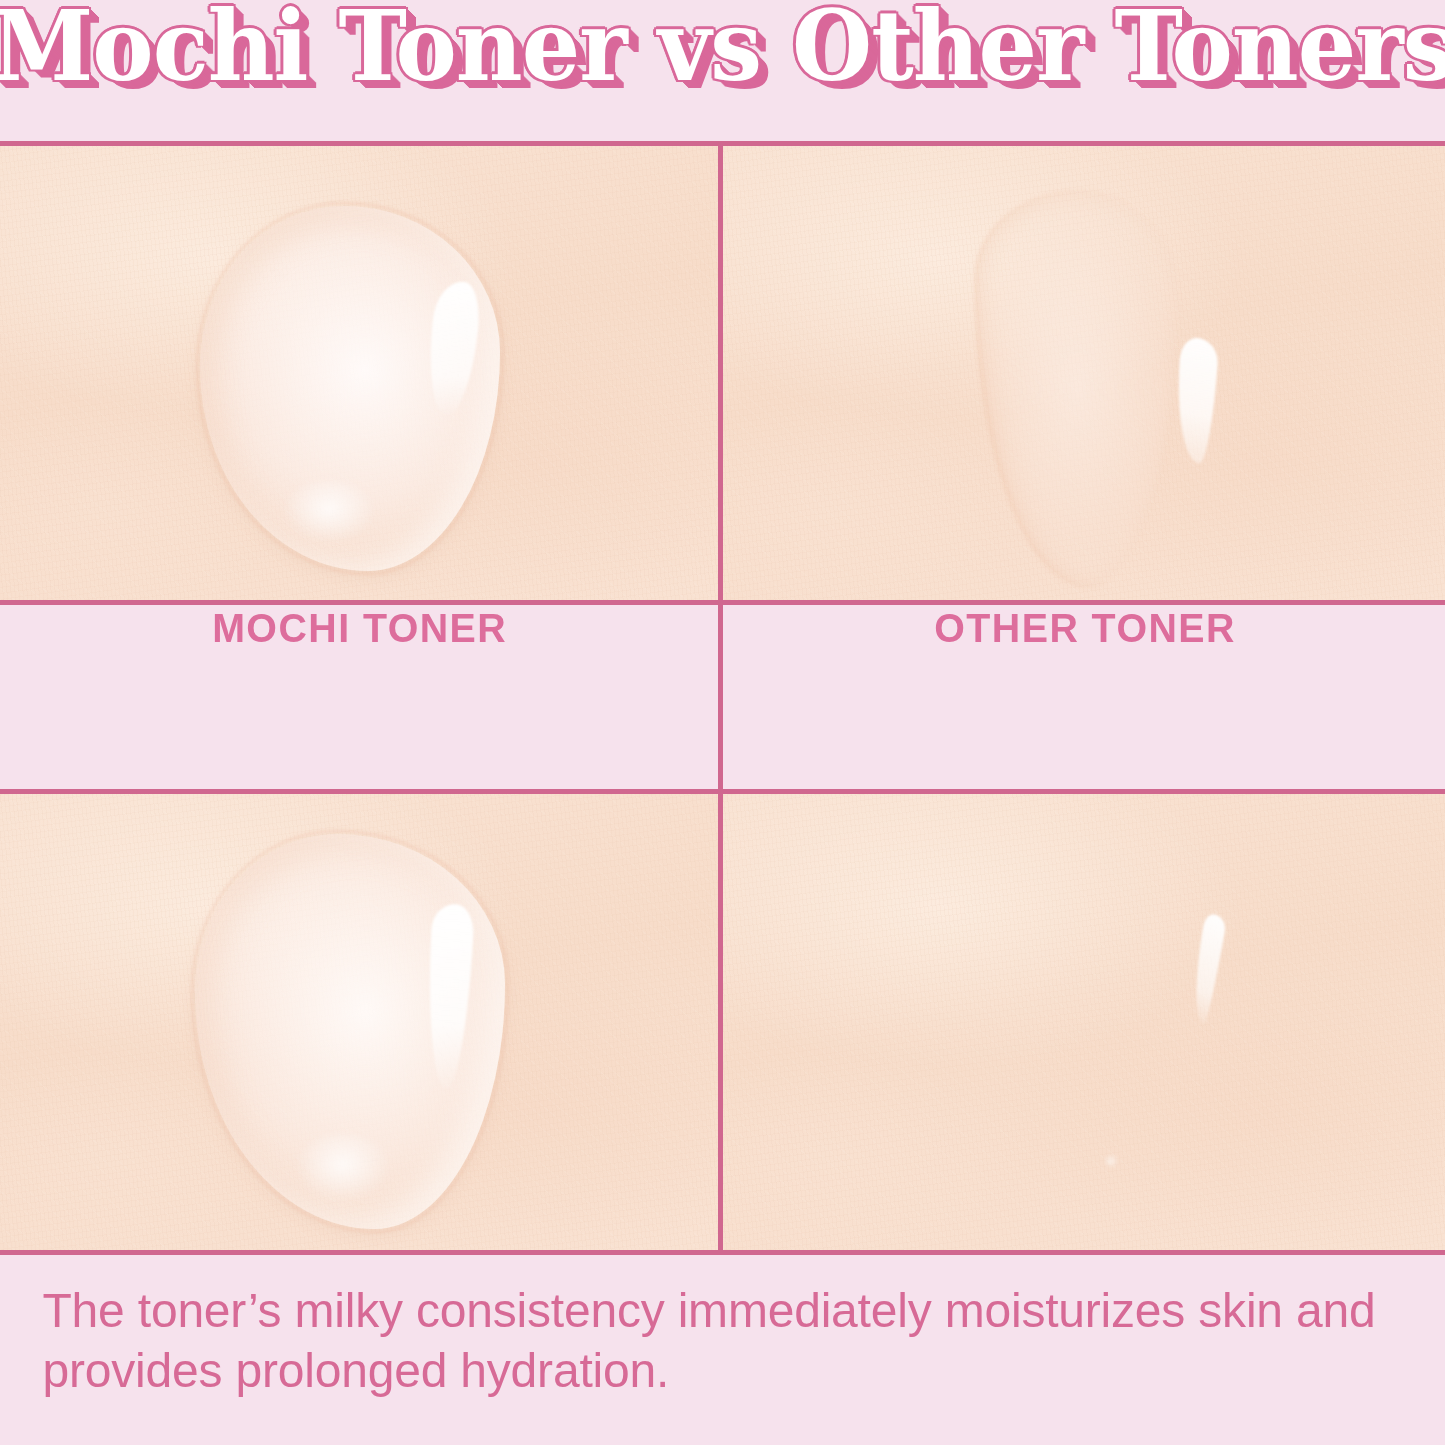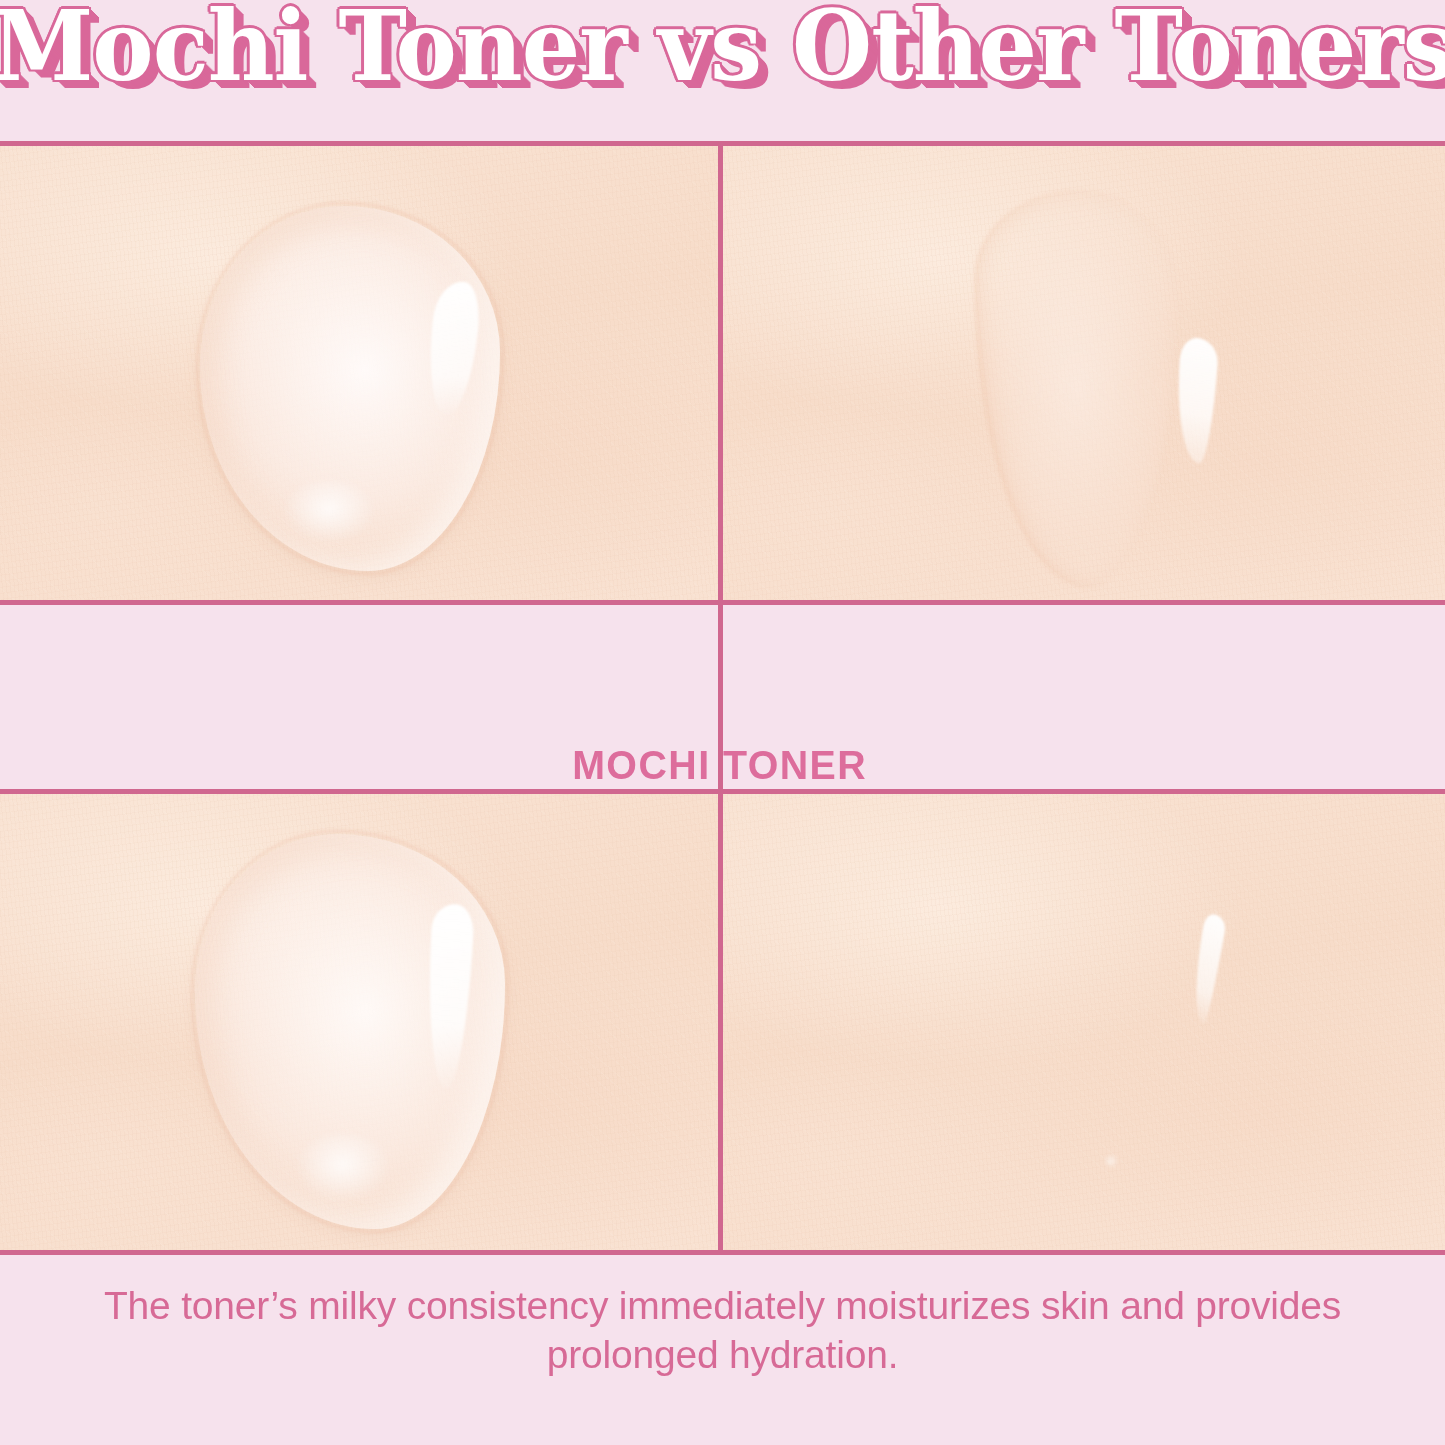--- a/index.html
+++ b/index.html
@@ -231,21 +231,21 @@
     left: 0;
     top: 605px;
     width: 1445px;
     height: 184px;
     background: #f6e2ed;
     display: flex;
   }
   .label-cell {
     flex: 1 1 0;
     display: flex;
-    align-items: flex-end;
+    align-items: flex-start;
     justify-content: center;
   }
   .label-cell.left  { padding-right: 5px; }
   .label-text {
     font-family: "Liberation Sans", sans-serif;
     font-weight: bold;
     font-size: 41px;
     letter-spacing: 1.5px;
     color: #dd6d9c;
     transform: scaleX(.96);
@@ -261,24 +261,24 @@
     height: 190px;
     background: #f6e2ed;
     display: flex;
     align-items: flex-start;
     justify-content: center;
     padding-top: 26px;
     box-sizing: border-box;
   }
   .caption-text {
     font-family: "Liberation Sans", sans-serif;
-    font-size: 39px;
+    font-size: 48px;
     line-height: 1.26;
     color: #d76a96;
-    text-align: center;
+    text-align: left;
     max-width: 1360px;
     letter-spacing: -.2px;
   }
 </style>
 </head>
 <body>
 
 <div class="infographic">
 
   <div class="header-band">
@@ -297,20 +297,23 @@
     <div class="skin"></div>
     <div class="drop bead-b-rim"></div>
     <div class="drop bead-b"></div>
     <div class="drop bead-b-hl"></div>
   </div>
 
   <div class="label-band">
     <div class="label-cell left">
       <span class="label-text">MOCHI TONER</span>
     </div>
+    <div class="label-cell right">
+      <span class="label-text">OTHER TONER</span>
+    </div>
   </div>
 
   <div class="panel bl">
     <div class="skin"></div>
     <div class="drop bead-c-rim"></div>
     <div class="drop bead-c"></div>
     <div class="drop bead-c-hl"></div>
     <div class="drop bead-c-hl2"></div>
   </div>
 

